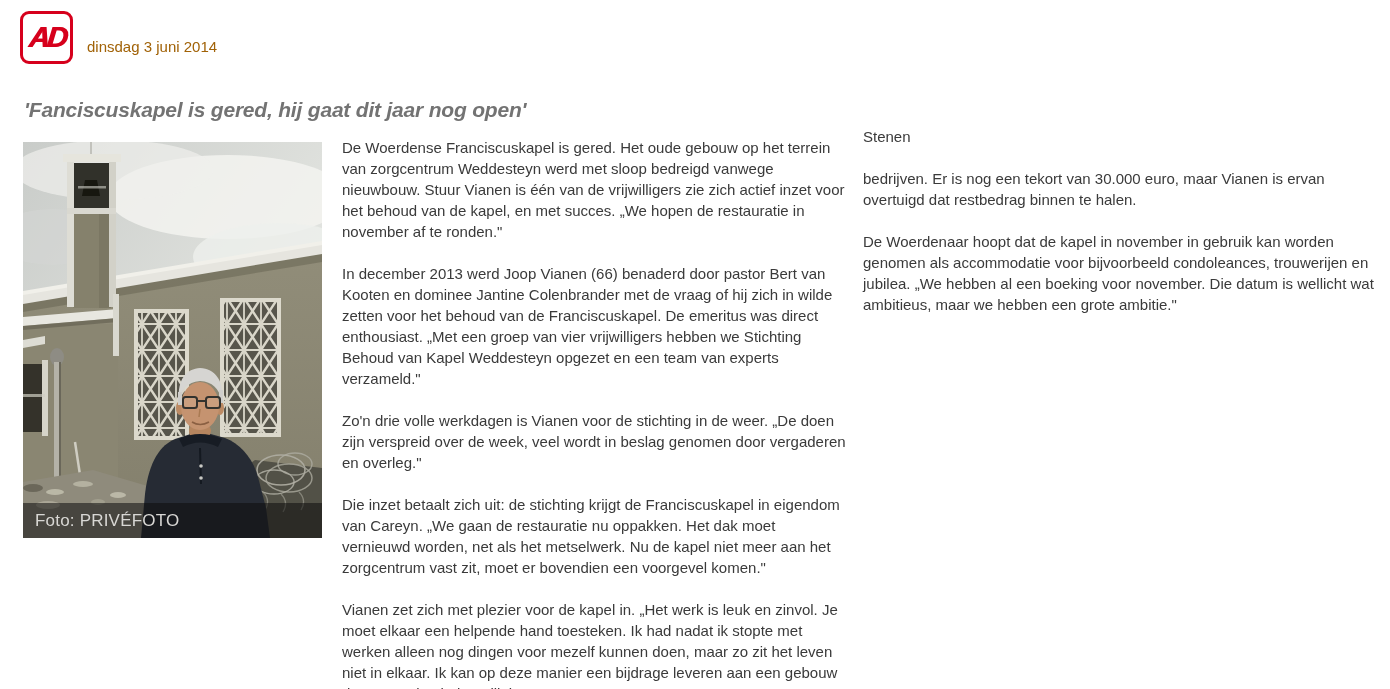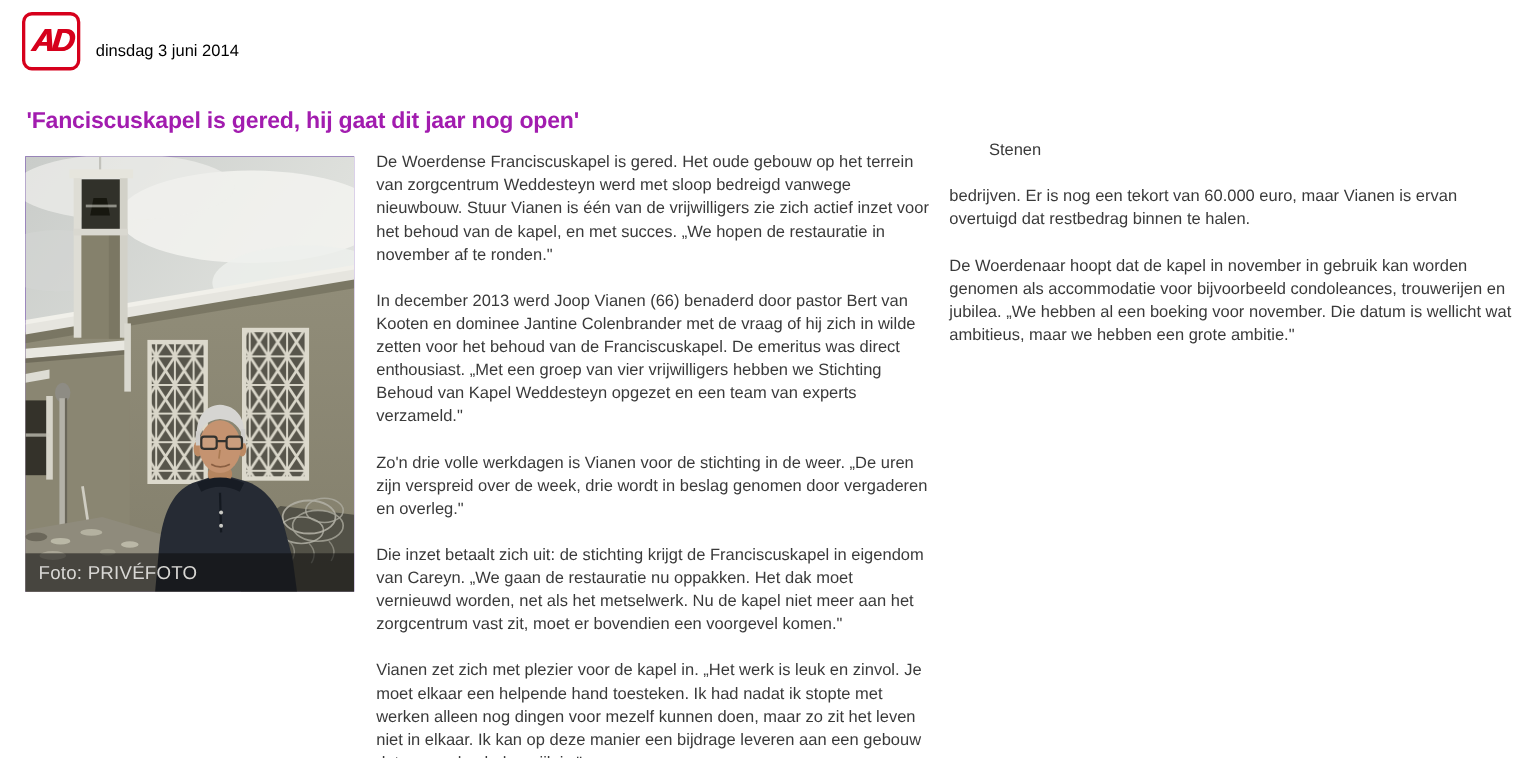--- a/index.html
+++ b/index.html
@@ -22,56 +22,57 @@
     font-family: "Liberation Sans", sans-serif;
     font-weight: 900; font-style: italic;
     font-size: 29px; color: #d6001c;
     letter-spacing: -3px;
     transform: skew(-6deg);
     text-shadow: 1px 0 #d6001c;
     line-height: 1;
   }
   .date-line {
     position: absolute; left: 87px; top: 38px;
-    font-size: 15px; color: #000000;
+    font-size: 15px; color: #a16207;
   }
 
   
   .headline {
     position: absolute; left: 24px; top: 98px;
-    font-size: 21px; font-weight: 700; color: #a21caf;
+    font-size: 21px; font-weight: 700; color: #737373;
     letter-spacing: -0.2px;
     white-space: nowrap;
+    font-style: italic;
   }
 
   
   .photo {
     position: absolute; left: 23px; top: 142px;
     width: 299px; height: 396px;
     overflow: hidden;
-    background: #4c1d95;
+    background: #1d4ed8;
   }
   .photo svg { display: block; width: 100%; height: 100%; }
   .photo-caption-bar {
     position: absolute; left: 0; right: 0; bottom: 0;
     height: 35px;
     background: rgba(12,12,12,0.55);
     color: #d8d7d4;
     font-size: 17px;
     line-height: 35px;
     padding-left: 12px;
     letter-spacing: 0.2px;
   }
 
   
   .col { position: absolute; font-size: 15px; line-height: 21px; color: #3a3a3a; }
   .col p { margin: 0 0 21px 0; }
   .col-1 { left: 342px; top: 137px; width: 505px; }
   .col-2 { left: 863px; top: 126px; width: 514px; }
-  .kicker { display: block; margin-left: 36px; }
+  .kicker { display: block; }
 </style>
 </head>
 <body>
 
 <div class="page">
 
   <div class="logo-box">
     <span class="logo-text">AD</span>
   </div>
   <div class="date-line">dinsdag 3 juni 2014</div>
@@ -184,24 +185,24 @@
         <line x1="177" y1="267" x2="176" y2="275" stroke="#a97a52" stroke-width="1.5"></line>
         <path d="M169 280 Q177 285 186 280" stroke="#8a5f42" stroke-width="1.6" fill="none"></path>
       </g>
     </svg>
     <div class="photo-caption-bar">Foto: PRIVÉFOTO</div>
   </div>
 
   <div class="col col-1">
     <p>De Woerdense Franciscuskapel is gered. Het oude gebouw op het terrein van zorgcentrum Weddesteyn werd met sloop bedreigd vanwege nieuwbouw. Stuur Vianen is één van de vrijwilligers zie zich actief inzet voor het behoud van de kapel, en met succes. „We hopen de restauratie in november af te ronden."</p>
     <p>In december 2013 werd Joop Vianen (66) benaderd door pastor Bert van Kooten en dominee Jantine Colenbrander met de vraag of hij zich in wilde zetten voor het behoud van de Franciscuskapel. De emeritus was direct enthousiast. „Met een groep van vier vrijwilligers hebben we Stichting Behoud van Kapel Weddesteyn opgezet en een team van experts verzameld."</p>
-    <p>Zo'n drie volle werkdagen is Vianen voor de stichting in de weer. „De uren zijn verspreid over de week, drie wordt in beslag genomen door vergaderen en overleg."</p>
+    <p>Zo'n drie volle werkdagen is Vianen voor de stichting in de weer. „De doen zijn verspreid over de week, veel wordt in beslag genomen door vergaderen en overleg."</p>
     <p>Die inzet betaalt zich uit: de stichting krijgt de Franciscuskapel in eigendom van Careyn. „We gaan de restauratie nu oppakken. Het dak moet vernieuwd worden, net als het metselwerk. Nu de kapel niet meer aan het zorgcentrum vast zit, moet er bovendien een voorgevel komen."</p>
     <p>Vianen zet zich met plezier voor de kapel in. „Het werk is leuk en zinvol. Je moet elkaar een helpende hand toesteken. Ik had nadat ik stopte met werken alleen nog dingen voor mezelf kunnen doen, maar zo zit het leven niet in elkaar. Ik kan op deze manier een bijdrage leveren aan een gebouw dat voor velen belangrijk is."</p>
   </div>
 
   <div class="col col-2">
     <p><span class="kicker">Stenen</span></p>
-    <p>bedrijven. Er is nog een tekort van 60.000 euro, maar Vianen is ervan overtuigd dat restbedrag binnen te halen.</p>
+    <p>bedrijven. Er is nog een tekort van 30.000 euro, maar Vianen is ervan overtuigd dat restbedrag binnen te halen.</p>
     <p>De Woerdenaar hoopt dat de kapel in november in gebruik kan worden genomen als accommodatie voor bijvoorbeeld condoleances, trouwerijen en jubilea. „We hebben al een boeking voor november. Die datum is wellicht wat ambitieus, maar we hebben een grote ambitie."</p>
   </div>
 
 </div>
 
 </body></html>

